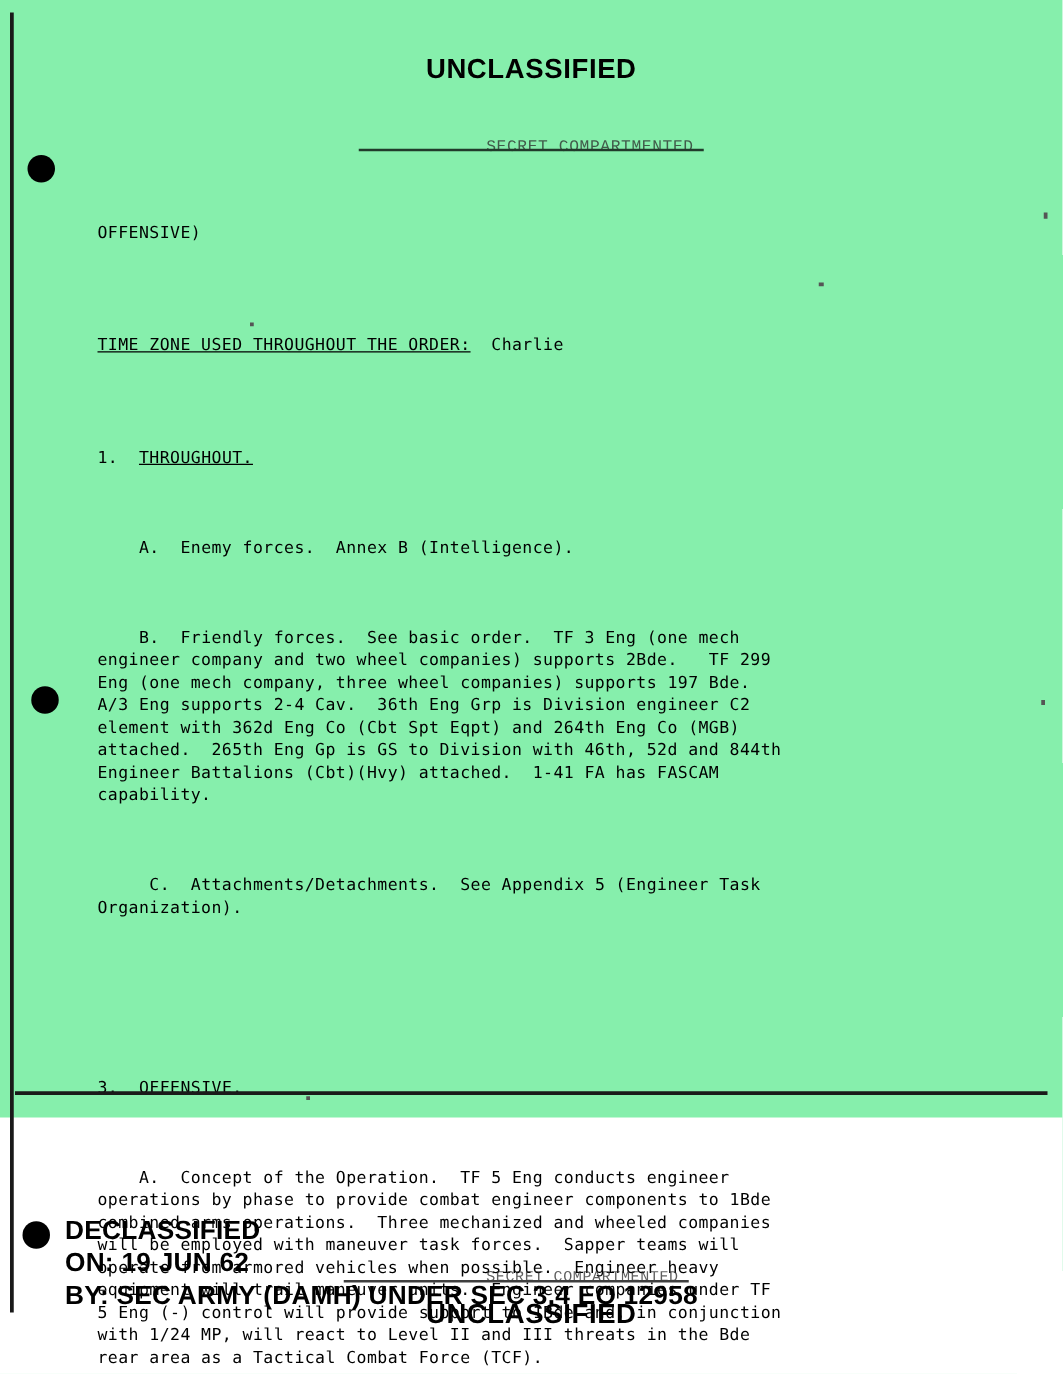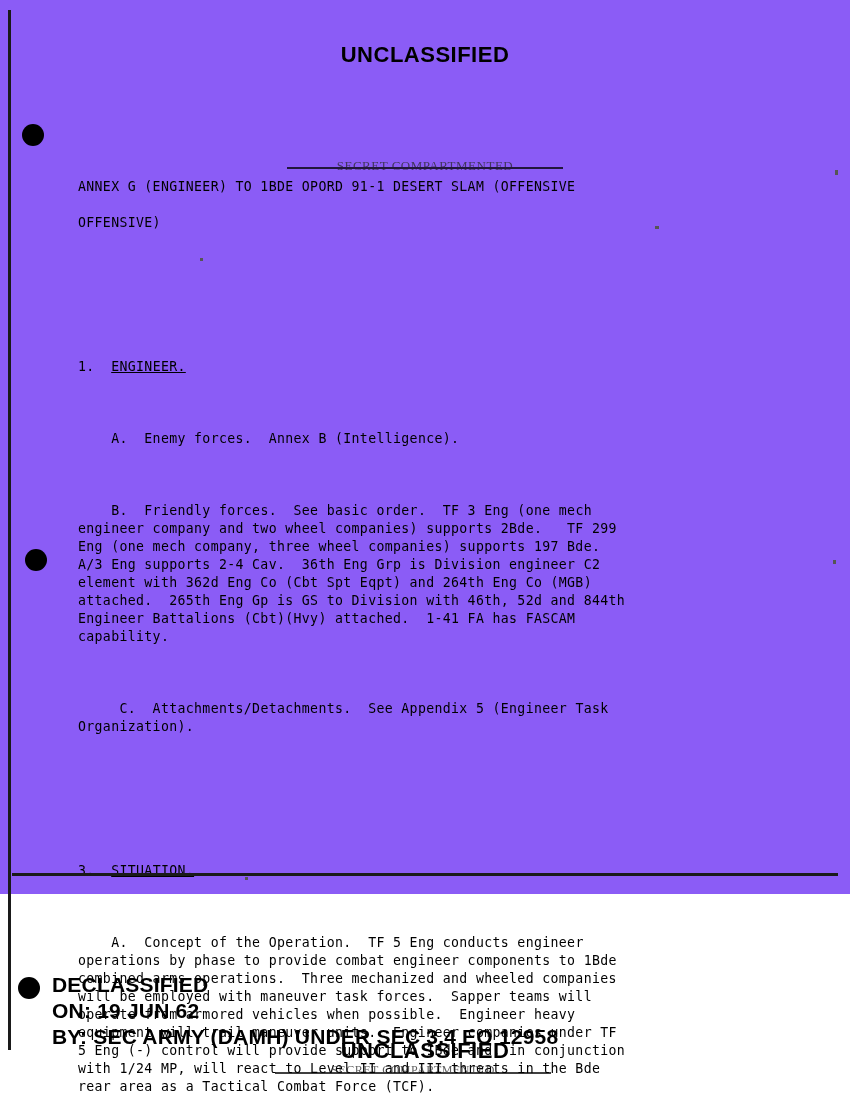--- a/index.html
+++ b/index.html
@@ -13,21 +13,21 @@
     position: relative;
     font-family: "DejaVu Sans Mono", monospace;
     color: #000000;
     overflow: hidden;
   }
 
   .page {
     position: relative;
     width: 850px;
     height: 894px;
-    background: #8b5cf6;
+    background: #86efac;
   }
 
   
   .edge-bar {
     position: absolute;
     left: 8px;
     top: 10px;
     width: 3px;
     height: 1040px;
     background: #1a1a1a;
@@ -76,27 +76,26 @@
     font-family: "Liberation Sans", sans-serif;
     font-weight: bold;
     font-size: 22px;
     letter-spacing: 0.5px;
   }
 
   
   .caveat {
     position: absolute;
     width: 260px;
-    text-align: center;
-    font-family: Liberation Serif, serif;
+    text-align: right;
+    font-family: Liberation Mono, monospace;
     font-size: 13px;
     letter-spacing: 0.5px;
     color: #2a2a2a;
     opacity: 0.75;
-    margin-top: 48px;
   }
   .caveat .strike-line {
     position: absolute;
     left: -8px;
     right: -8px;
     top: 9px;
     height: 2px;
     background: #000;
   }
   .caveat.top { left: 295px; top: 110px; }
@@ -163,42 +162,42 @@
   <div class="speck s5"></div>
 
   <div class="classification-top">UNCLASSIFIED</div>
 
   <div class="caveat top">
     <span>SECRET  COMPARTMENTED</span>
     <span class="strike-line"></span>
   </div>
 
   <div class="body-text">
-<div class="para">ANNEX G (ENGINEER) TO 1BDE OPORD 91-1 DESERT SLAM (OFFENSIVE</div>
 <div class="para">OFFENSIVE)</div>
 <div class="spacer-2"></div>
-<div class="spacer-2"></div>
-<div class="para"><span>1.</span>&nbsp;&nbsp;<span class="u">ENGINEER.</span></div>
+<div class="para"><span class="u">TIME ZONE USED THROUGHOUT THE ORDER:</span><span>&nbsp;&nbsp;</span><span>Charlie</span></div>
+<div class="spacer-2"></div>
+<div class="para"><span>1.</span>&nbsp;&nbsp;<span class="u">THROUGHOUT.</span></div>
 <div class="spacer-1"></div>
 <div class="para">    A.  Enemy forces.  Annex B (Intelligence).</div>
 <div class="spacer-1"></div>
 <div class="para">    B.  Friendly forces.  See basic order.  TF 3 Eng (one mech
 engineer company and two wheel companies) supports 2Bde.   TF 299
 Eng (one mech company, three wheel companies) supports 197 Bde.
 A/3 Eng supports 2-4 Cav.  36th Eng Grp is Division engineer C2
 element with 362d Eng Co (Cbt Spt Eqpt) and 264th Eng Co (MGB)
 attached.  265th Eng Gp is GS to Division with 46th, 52d and 844th
 Engineer Battalions (Cbt)(Hvy) attached.  1-41 FA has FASCAM
 capability.</div>
 <div class="spacer-1"></div>
 <div class="para">     C.  Attachments/Detachments.  See Appendix 5 (Engineer Task
 Organization).</div>
 <div class="spacer-2"></div>
 <div class="spacer-2"></div>
-<div class="para"><span>3.</span>&nbsp;&nbsp;<span class="u">SITUATION.</span></div>
+<div class="para"><span>3.</span>&nbsp;&nbsp;<span class="u">OFFENSIVE.</span></div>
 <div class="spacer-1"></div>
 <div class="para">    A.  Concept of the Operation.  TF 5 Eng conducts engineer
 operations by phase to provide combat engineer components to 1Bde
 combined arms operations.  Three mechanized and wheeled companies
 will be employed with maneuver task forces.  Sapper teams will
 operate from armored vehicles when possible.  Engineer heavy
 equipment will trail maneuver units.  Engineer companies under TF
 5 Eng (-) control will provide support to 1Bde and, in conjunction
 with 1/24 MP, will react to Level II and III threats in the Bde
 rear area as a Tactical Combat Force (TCF).</div>

